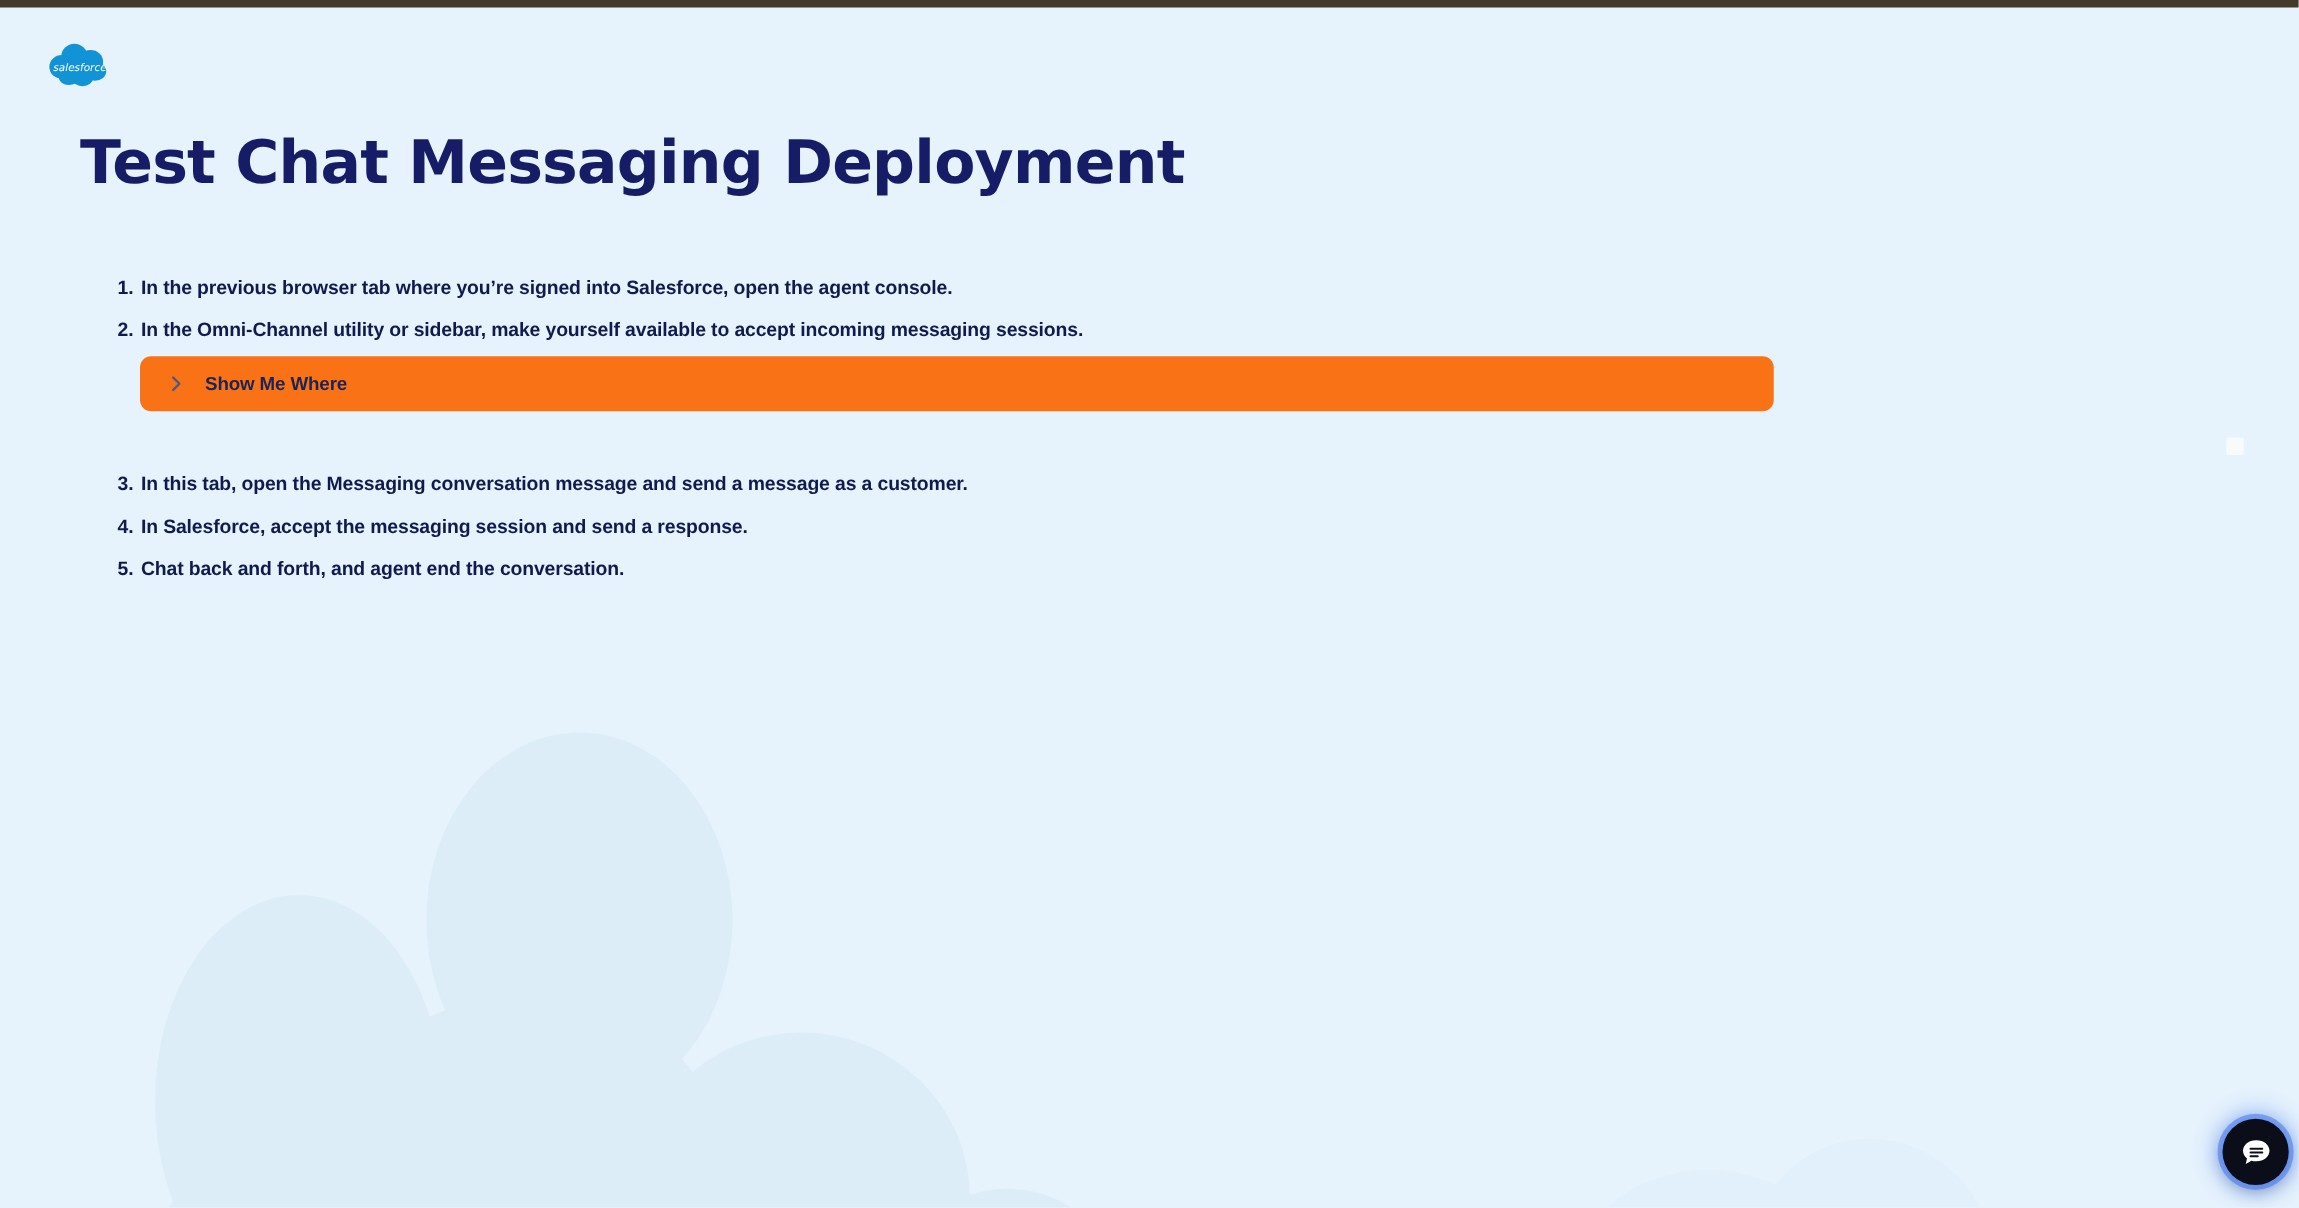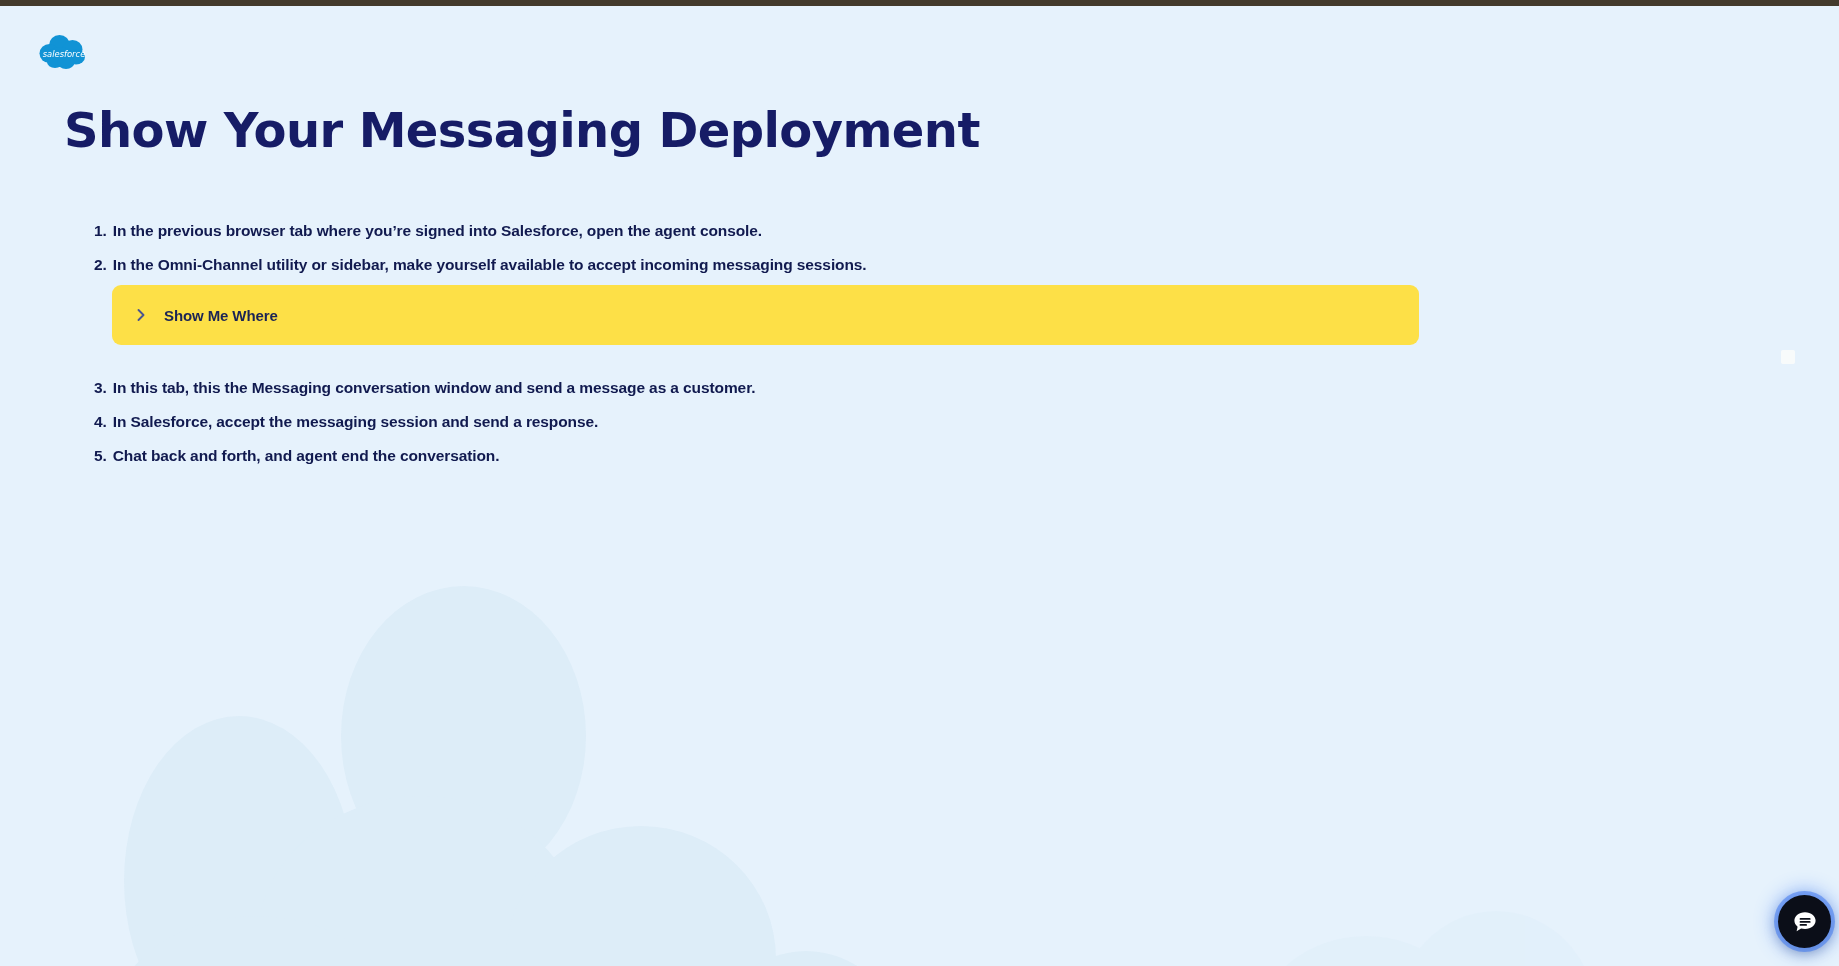--- a/index.html
+++ b/index.html
@@ -142,22 +142,22 @@
   .step-3 { position: absolute; left: 0; top: 157px; }
   .step-4 { position: absolute; left: 0; top: 191px; }
   .step-5 { position: absolute; left: 0; top: 225px; }
 
   
   .accordion {
     position: absolute;
     left: 18px;
     top: 64px;
     width: 1307px;
-    height: 60px;
-    background: #fde047;
+    height: 44px;
+    background: #f97316;
     border-radius: 9px;
     display: flex;
     align-items: center;
     cursor: pointer;
   }
   .accordion-chevron {
     margin-left: 22px;
     margin-right: 16px;
     display: flex;
     align-items: center;
@@ -227,21 +227,21 @@
         <ellipse cx="38" cy="25" rx="9" ry="7.5"></ellipse>
         <ellipse cx="17" cy="30" rx="8" ry="6"></ellipse>
         <ellipse cx="28" cy="30.5" rx="8.5" ry="6.5"></ellipse>
       </g>
       <text x="26" y="25" font-family="DejaVu Sans, sans-serif" font-size="8.4" fill="#ffffff" text-anchor="middle" font-style="italic">salesforce</text>
     </svg>
   </div>
 
   <div class="content">
 
-    <h1 class="page-title">Show Your Messaging Deployment</h1>
+    <h1 class="page-title">Test Chat Messaging Deployment</h1>
 
     <div class="steps">
 
       <div class="step step-1">
         <span class="step-num">1.</span>
         <span class="step-text">In the previous browser tab where you’re signed into Salesforce, open the agent console.</span>
       </div>
 
       <div class="step step-2">
         <span class="step-num">2.</span>
@@ -252,21 +252,21 @@
         <span class="accordion-chevron">
           <svg width="14" height="14" viewBox="0 0 14 14" xmlns="http://www.w3.org/2000/svg">
             <path d="M4.5 2 L9.5 7 L4.5 12" fill="none" stroke="#4a5590" stroke-width="1.9" stroke-linecap="round" stroke-linejoin="round"></path>
           </svg>
         </span>
         <span class="accordion-label">Show Me Where</span>
       </div>
 
       <div class="step step-3">
         <span class="step-num">3.</span>
-        <span class="step-text">In this tab, this the Messaging conversation window and send a message as a customer.</span>
+        <span class="step-text">In this tab, open the Messaging conversation message and send a message as a customer.</span>
       </div>
 
       <div class="step step-4">
         <span class="step-num">4.</span>
         <span class="step-text">In Salesforce, accept the messaging session and send a response.</span>
       </div>
 
       <div class="step step-5">
         <span class="step-num">5.</span>
         <span class="step-text">Chat back and forth, and agent end the conversation.</span>

